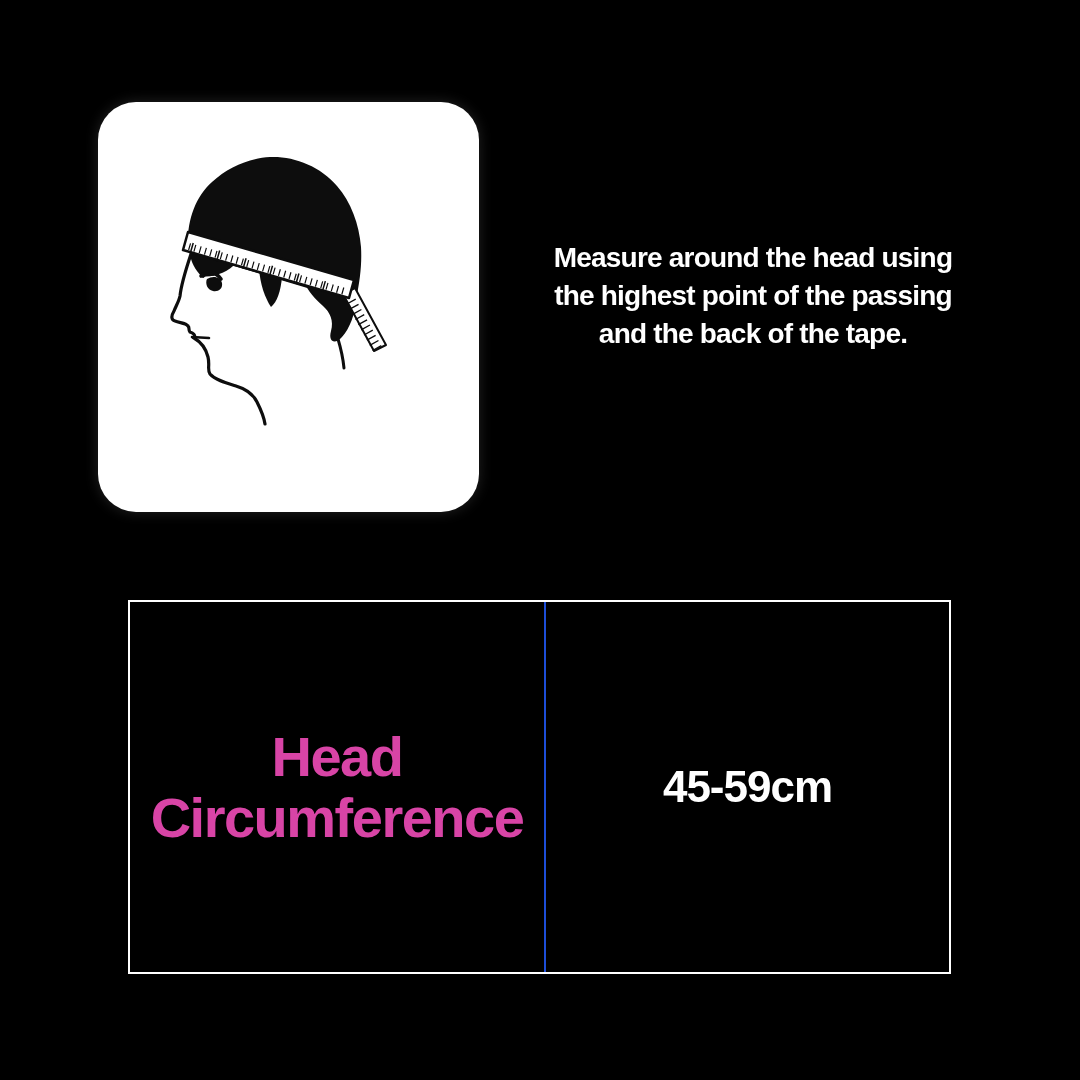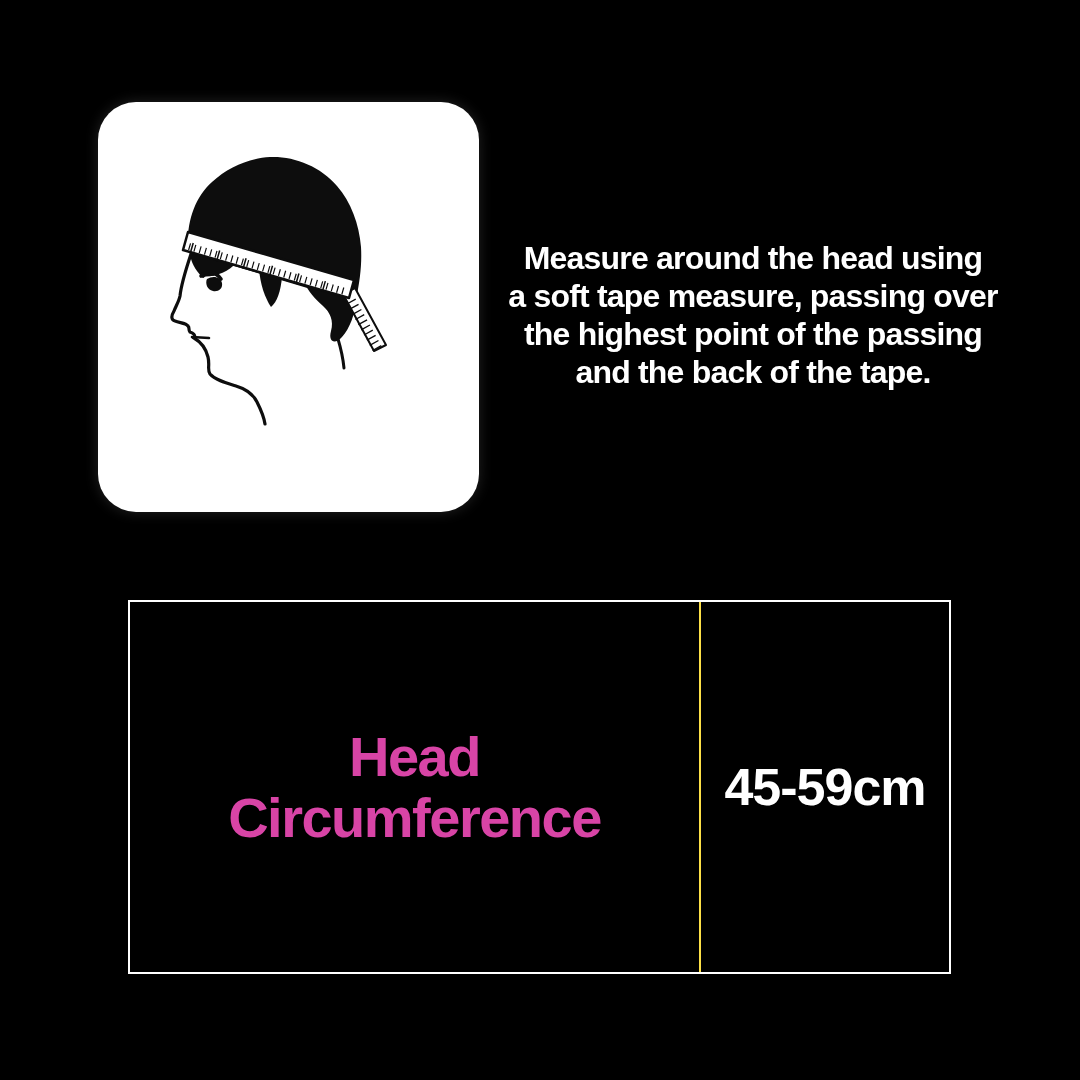--- a/index.html
+++ b/index.html
@@ -31,21 +31,21 @@
     height: 100%;
   }
   .instruction {
     position: absolute;
     left: 493px;
     top: 239px;
     width: 520px;
     text-align: center;
     color: #ffffff;
     font-weight: bold;
-    font-size: 32px;
+    font-size: 28px;
     line-height: 38px;
     letter-spacing: -0.8px;
   }
   .iline { white-space: nowrap; }
   .size-table {
     position: absolute;
     left: 128px;
     top: 600px;
     width: 823px;
     height: 374px;
@@ -53,37 +53,37 @@
     box-sizing: border-box;
     display: flex;
   }
   .cell {
     display: flex;
     align-items: center;
     justify-content: center;
     box-sizing: border-box;
   }
   .label-cell {
-    width: 571px;
-    border-right: 2px solid #fde047;
+    width: 416px;
+    border-right: 2px solid #1d4ed8;
   }
   .value-cell { flex: 1; }
   .label-text {
     color: #d844a6;
     font-weight: bold;
     font-size: 56px;
     line-height: 1.09;
     letter-spacing: -1.5px;
     text-align: center;
     max-width: 420px;
   }
   .value-text {
     color: #ffffff;
     font-weight: bold;
-    font-size: 52px;
+    font-size: 44px;
     letter-spacing: -1px;
     white-space: nowrap;
   }
 </style>
 </head>
 <body>
 
 <div class="page">
 
   <div class="card">
@@ -112,21 +112,20 @@
 
       <path d="M103,174 C109,168 118,170 123,177" stroke="#0d0d0d" stroke-width="3.6" fill="none" stroke-linecap="round"></path>
 
       <path d="M109,177 C115,173 123,175 124,181 C125,187 120,190 115,189 C109,188 107,181 109,177 Z" fill="#0d0d0d"></path>
       <path d="M105,175 C108,172 112,171 115,173" stroke="#0d0d0d" stroke-width="2" fill="none" stroke-linecap="round"></path>
     </svg>
   </div>
 
   <div class="instruction">
     <div class="iline">Measure around the head using</div>
-    <div class="iline">a soft tape measure, passing over</div>
     <div class="iline">the highest point of the passing</div>
     <div class="iline">and the back of the tape.</div>
   </div>
 
   <div class="size-table">
     <div class="cell label-cell">
       <div class="label-text">Head Circumference</div>
     </div>
     <div class="cell value-cell">
       <div class="value-text">45-59cm</div>

